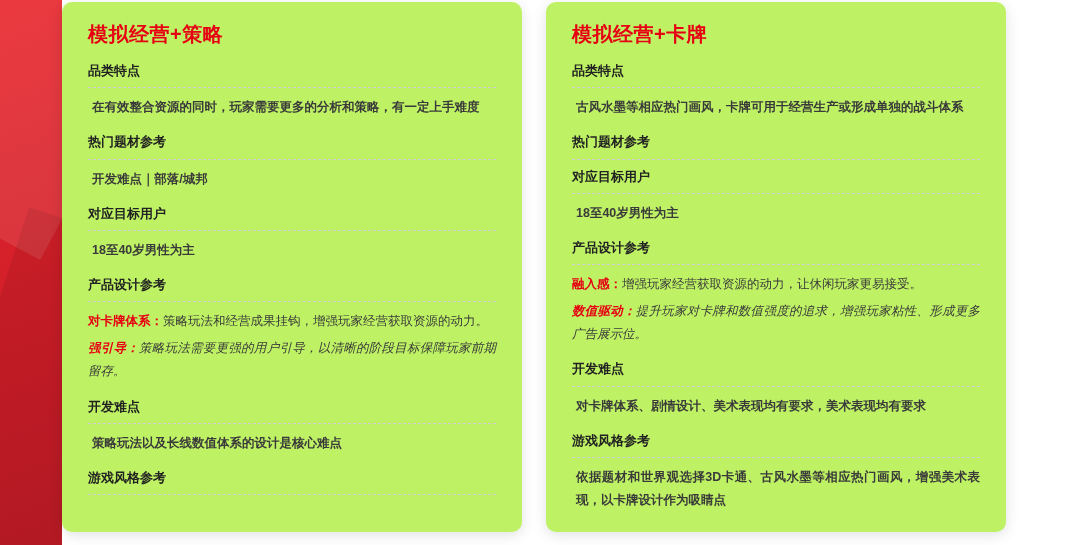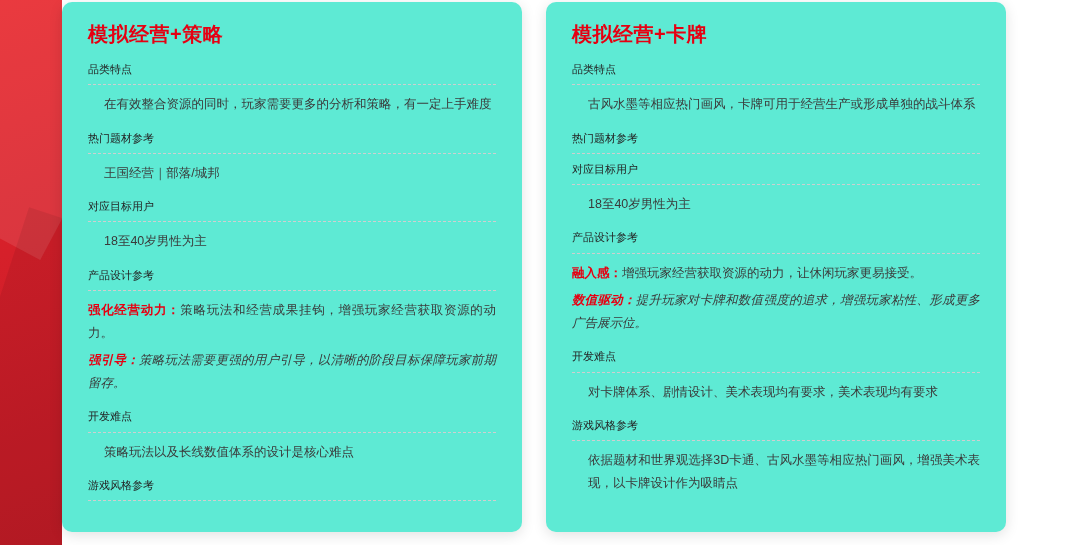--- a/index.html
+++ b/index.html
@@ -40,59 +40,60 @@
     position: absolute;
     left: 0; top: 0;
     width: 1080px; height: 545px;
   }
 
   .card {
     position: absolute;
     top: 2px;
     width: 460px;
     height: 530px;
-    background: #5eead4;
+    background: #bef264;
     border-radius: 10px;
     box-shadow: 0 3px 14px rgba(0,0,0,0.12);
     padding: 18px 26px 10px 26px;
   }
   .card.left  { left: 62px; }
   .card.right { left: 546px; }
 
   .card-title {
     color: #e60012;
     font-size: 20px;
     font-weight: bold;
     letter-spacing: 0.5px;
     margin: 2px 0 16px 0;
     line-height: 1.2;
   }
 
   .section { margin-bottom: 2px; }
 
   .section-head {
-    font-size: 11px;
-    font-weight: normal;
+    font-size: 13px;
+    font-weight: bold;
     color: #222222;
     line-height: 1.4;
     margin-bottom: 7px;
   }
 
   .dash {
     border: 0;
     border-top: 1px dashed #cfcfcf;
     margin: 0 0 8px 0;
   }
 
   .body-text {
     font-size: 12.5px;
     color: #3a3a3a;
     line-height: 1.85;
-    margin: 0 0 14px 16px;
+    margin: 0 0 14px 4px;
     text-align: justify;
+    font-weight: bold;
   }
 
   .point {
     font-size: 12.5px;
     color: #3a3a3a;
     line-height: 1.85;
     margin: 0 0 4px 0;
     text-align: justify;
   }
   .point:last-child { margin-bottom: 14px; font-style: italic; }
@@ -116,33 +117,33 @@
 
     <div class="section">
       <div class="section-head">品类特点</div>
       <hr class="dash">
       <p class="body-text">在有效整合资源的同时，玩家需要更多的分析和策略，有一定上手难度</p>
     </div>
 
     <div class="section">
       <div class="section-head">热门题材参考</div>
       <hr class="dash">
-      <p class="body-text">王国经营｜部落/城邦</p>
+      <p class="body-text">开发难点｜部落/城邦</p>
     </div>
 
     <div class="section">
       <div class="section-head">对应目标用户</div>
       <hr class="dash">
       <p class="body-text">18至40岁男性为主</p>
     </div>
 
     <div class="section">
       <div class="section-head">产品设计参考</div>
       <hr class="dash">
-      <p class="point"><span class="kw">强化经营动力：</span><span>策略玩法和经营成果挂钩，增强玩家经营获取资源的动力。</span></p>
+      <p class="point"><span class="kw">对卡牌体系：</span><span>策略玩法和经营成果挂钩，增强玩家经营获取资源的动力。</span></p>
       <p class="point"><span class="kw">强引导：</span><span>策略玩法需要更强的用户引导，以清晰的阶段目标保障玩家前期留存。</span></p>
     </div>
 
     <div class="section">
       <div class="section-head">开发难点</div>
       <hr class="dash">
       <p class="body-text">策略玩法以及长线数值体系的设计是核心难点</p>
     </div>
 
     <div class="section">

